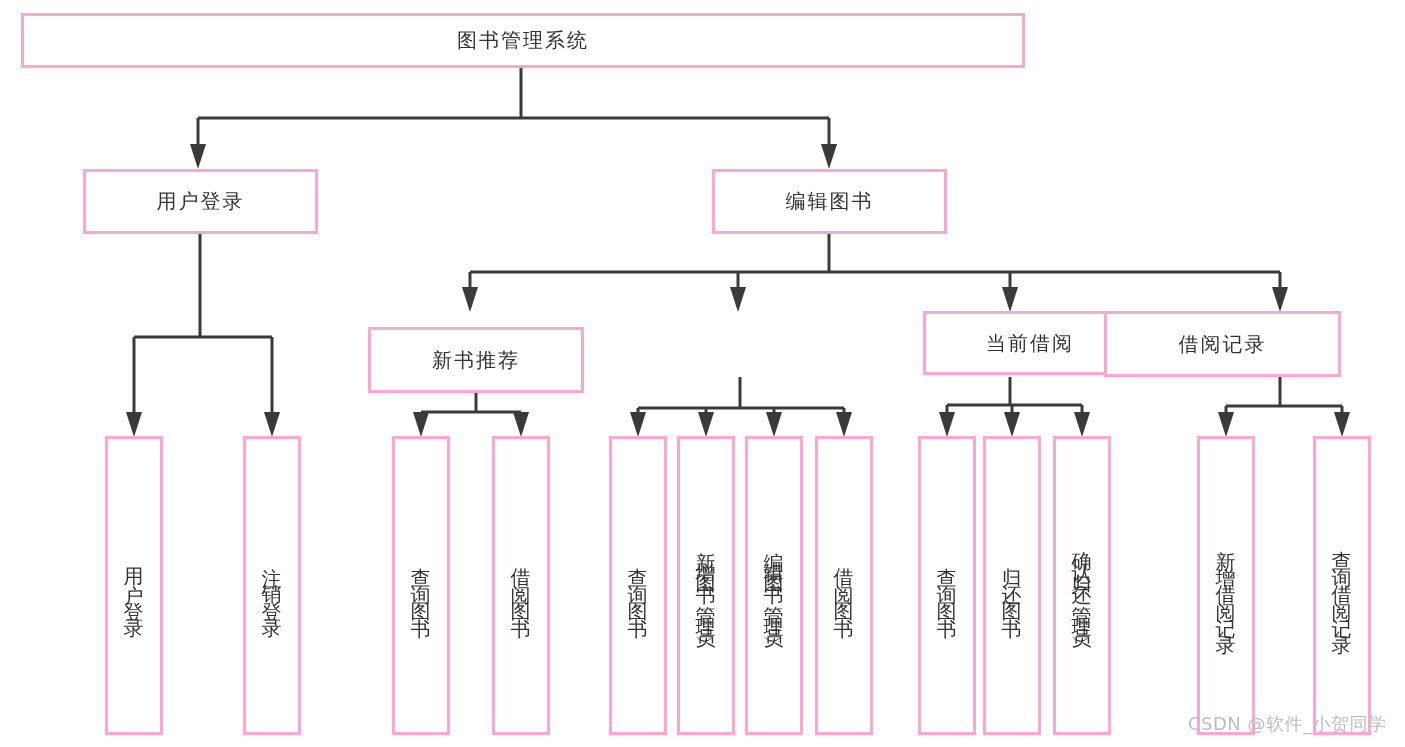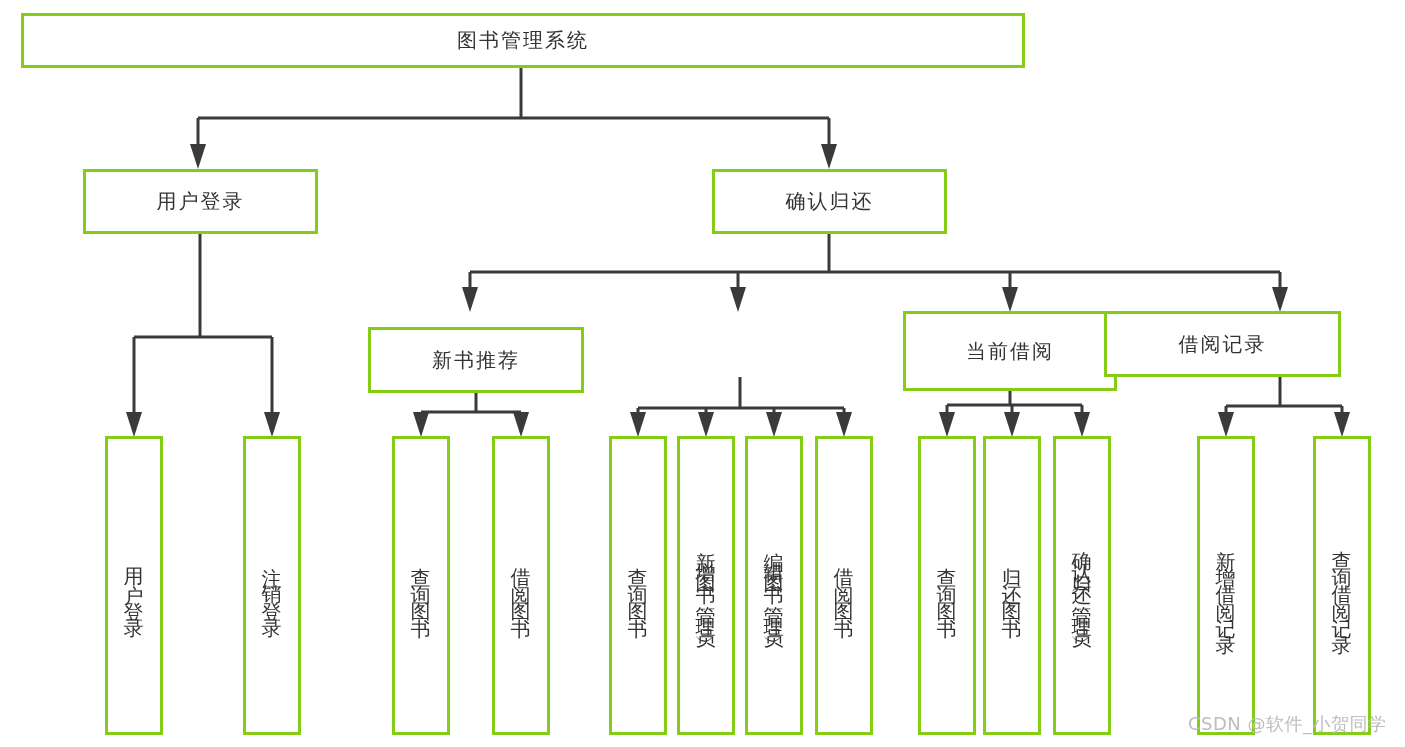--- a/index.html
+++ b/index.html
@@ -1,21 +1,21 @@
 <!DOCTYPE html>
 <html><head>
 <meta charset="utf-8">
 <style>
   * { margin:0; padding:0; box-sizing:border-box; }
   html,body { background:#ffffff; }
   body { font-family:"DejaVu Sans","Liberation Sans",sans-serif; color:#333333; }
   .canvas { position:relative; width:1405px; height:747px; background:#ffffff; overflow:hidden; }
   svg.connectors { position:absolute; left:0; top:0; z-index:1; }
   .box {
-    position:absolute; border:3px solid #84cc16; background:#ffffff;
+    position:absolute; border:3px solid #f9a8d4; background:#ffffff;
     display:flex; align-items:center; justify-content:center; z-index:2;
   }
   .box .label { font-size:20px; letter-spacing:2px; color:#333333; white-space:nowrap; }
   .leaf .label {
     writing-mode:vertical-rl; text-orientation:mixed;
     letter-spacing:17px; font-size:20px; line-height:1; white-space:normal;
   }
   .leaf .label.long { letter-spacing:11px; }
   .watermark {
     position:absolute; left:1188px; top:712px; z-index:3;
@@ -95,27 +95,27 @@
   </svg>
 
   <div class="box" style="left:21px;top:13px;width:1004px;height:55px">
     <span class="label">图书管理系统</span>
   </div>
 
   <div class="box" style="left:83px;top:169px;width:235px;height:65px">
     <span class="label">用户登录</span>
   </div>
   <div class="box" style="left:712px;top:169px;width:235px;height:65px">
-    <span class="label">确认归还</span>
+    <span class="label">编辑图书</span>
   </div>
 
   <div class="box" style="left:368px;top:327px;width:216px;height:66px">
     <span class="label">新书推荐</span>
   </div>
-  <div class="box" style="left:903px;top:311px;width:214px;height:80px">
+  <div class="box" style="left:923px;top:311px;width:214px;height:64px">
     <span class="label">当前借阅</span>
   </div>
   <div class="box" style="left:1104px;top:311px;width:237px;height:66px">
     <span class="label">借阅记录</span>
   </div>
 
   <div class="box leaf" style="left:105px;top:436px;width:58px;height:299px">
     <span class="label">用户登录</span>
   </div>
   <div class="box leaf" style="left:243px;top:436px;width:58px;height:299px">

